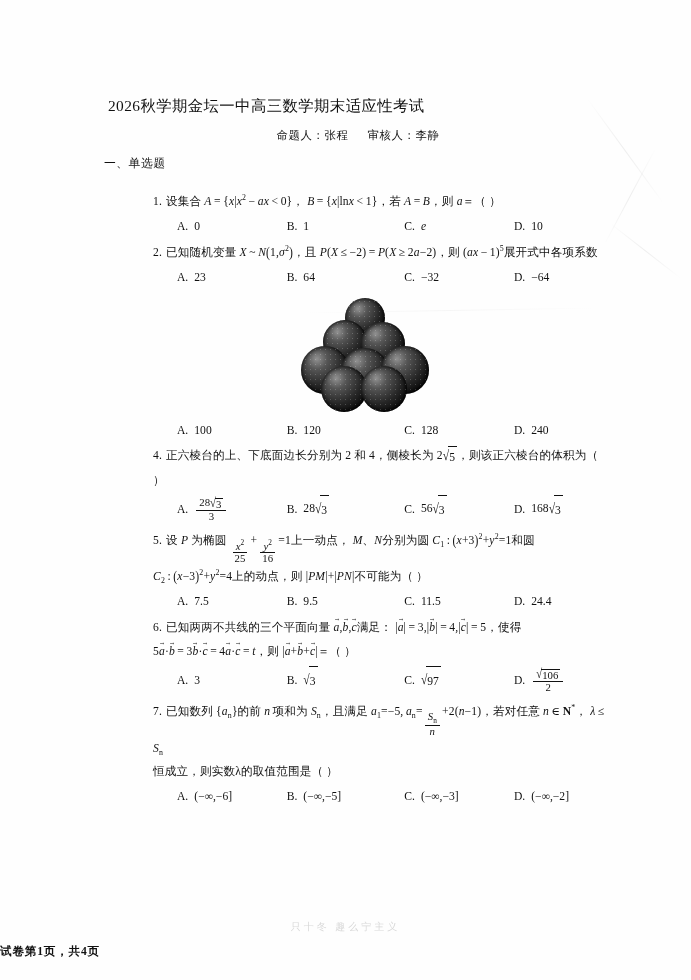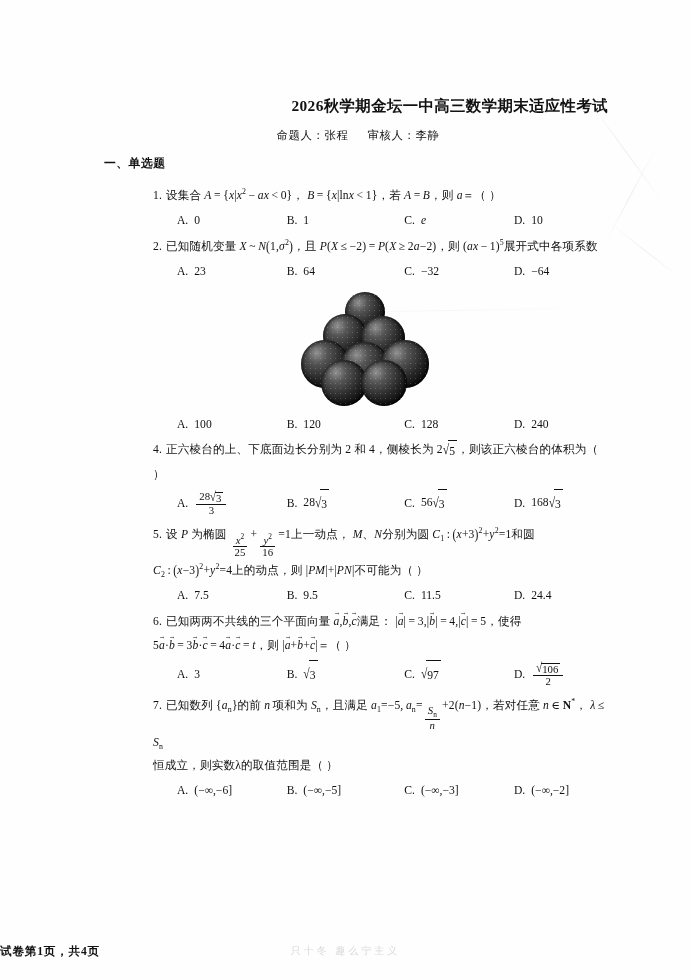--- a/index.html
+++ b/index.html
@@ -36,38 +36,38 @@
   
   .content {
     position: absolute;
     left: 108px;
     top: 96px;
     width: 500px;
   }
 
   .doc-title {
     font-size: 15.4px;
-    font-weight: bold;
-    text-align: right;
+    font-weight: normal;
+    text-align: left;
     letter-spacing: 0.4px;
     margin: 0 0 11px 0;
     white-space: nowrap;
   }
   .doc-byline {
     font-size: 11.4px;
     text-align: center;
     margin: 0 0 13px 0;
     letter-spacing: 0.6px;
   }
   .byline-gap { display: inline-block; width: 12px; }
 
   .section-heading {
     font-size: 11.8px;
-    font-weight: bold;
-    margin: 0 0 12px -4px;
+    font-weight: normal;
+    margin: 0 0 18px -4px;
     letter-spacing: 0.5px;
   }
 
   
   .question {
     margin-bottom: 3px;
     margin-left: 45px;
   }
   .q-body {
     font-size: 11.6px;
@@ -199,21 +199,21 @@
     left: 0;
     right: 0;
     top: 944px;
     font-size: 11.6px;
     font-weight: bold;
     letter-spacing: 0.8px;
   }
   .footer-ghost {
     position: absolute;
     left: 0; right: 0;
-    top: 944px;
+    top: 920px;
     text-align: center;
     font-size: 10px;
     color: rgba(130,130,130,0.30);
     letter-spacing: 3px;
   }
 </style>
 </head>
 <body>
 
 <div class="page">

